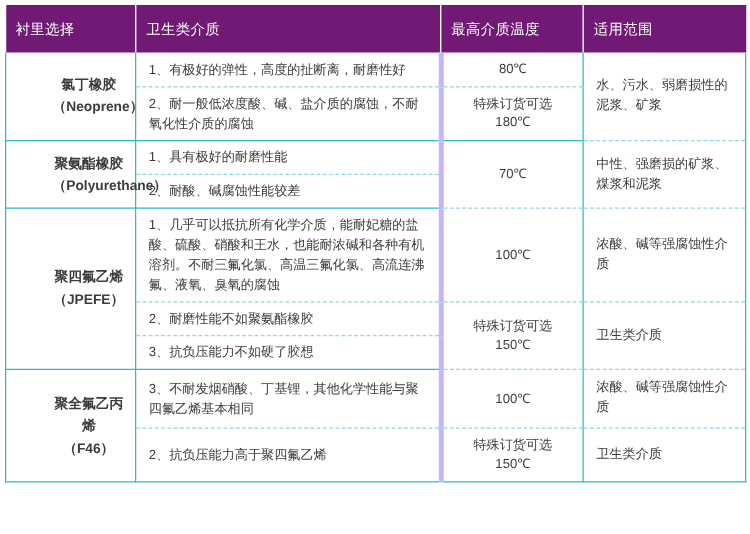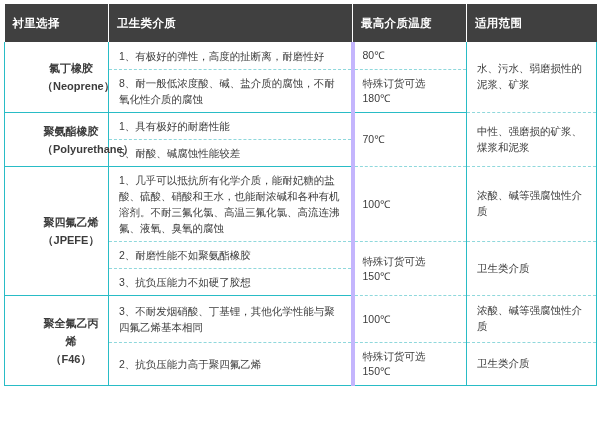--- a/index.html
+++ b/index.html
@@ -24,24 +24,24 @@
     border-collapse: collapse;
     width: 592px;
     table-layout: fixed;
   }
   table.spec col.c1 { width: 104px; }
   table.spec col.c2 { width: 244px; }
   table.spec col.c3 { width: 114px; }
   table.spec col.c4 { width: 130px; }
 
   thead th {
-    background: #404040;
+    background: #701a75;
     color: #ffffff;
     font-size: 11.5px;
-    font-weight: bold;
+    font-weight: normal;
     height: 30px;
     padding: 4px 8px;
     text-align: left;
     border-right: 1px solid #ffffff;
     letter-spacing: 0.3px;
   }
   thead th.last { border-right: none; }
 
   td {
     font-size: 10.5px;
@@ -58,20 +58,21 @@
     line-height: 18px;
     border-right: 1px solid #29bcc6;
     border-left: 1px solid #29bcc6;
     padding-left: 37px;
   }
   td.perf {
     border-right: 4px solid #c4b5fd;
     padding: 5px 10px;
   }
   td.temp {
+    text-align: center;
     border-right: 1px solid #29bcc6;
     line-height: 15px;
   }
   td.scope {
     border-right: 1px solid #29bcc6;
     padding: 7px 10px;
     line-height: 16px;
     font-family: Liberation Serif, serif;
   }
   
@@ -114,21 +115,21 @@
         <td class="perf">1、有极好的弹性，高度的扯断离，耐磨性好</td>
         <td class="temp">
           <div>80℃</div>
         </td>
         <td class="scope" rowspan="2">
           <div>水、污水、弱磨损性的</div>
           <div>泥浆、矿浆</div>
         </td>
       </tr>
       <tr class="groupend">
-        <td class="perf">8、耐一般低浓度酸、碱、盐介质的腐蚀，不耐氧化性介质的腐蚀</td>
+        <td class="perf">2、耐一般低浓度酸、碱、盐介质的腐蚀，不耐氧化性介质的腐蚀</td>
         <td class="temp">
           <div class="nowrapline">特殊订货可选</div>
           <div>180℃</div>
         </td>
       </tr>
 
       <tr class="inner">
         <td class="mat" rowspan="2">
           <div>聚氨酯橡胶</div>
           <div>（Polyurethane）</div>
@@ -136,21 +137,21 @@
         <td class="perf">1、具有极好的耐磨性能</td>
         <td class="temp" rowspan="2">
           <div>70℃</div>
         </td>
         <td class="scope" rowspan="2">
           <div>中性、强磨损的矿浆、</div>
           <div>煤浆和泥浆</div>
         </td>
       </tr>
       <tr class="groupend">
-        <td class="perf">5、耐酸、碱腐蚀性能较差</td>
+        <td class="perf">2、耐酸、碱腐蚀性能较差</td>
       </tr>
 
       <tr class="inner">
         <td class="mat" rowspan="3">
           <div>聚四氟乙烯</div>
           <div>（JPEFE）</div>
         </td>
         <td class="perf">1、几乎可以抵抗所有化学介质，能耐妃糖的盐酸、硫酸、硝酸和王水，也能耐浓碱和各种有机溶剂。不耐三氟化氯、高温三氟化氯、高流连沸氟、液氧、臭氧的腐蚀</td>
         <td class="temp">
           <div>100℃</div>

